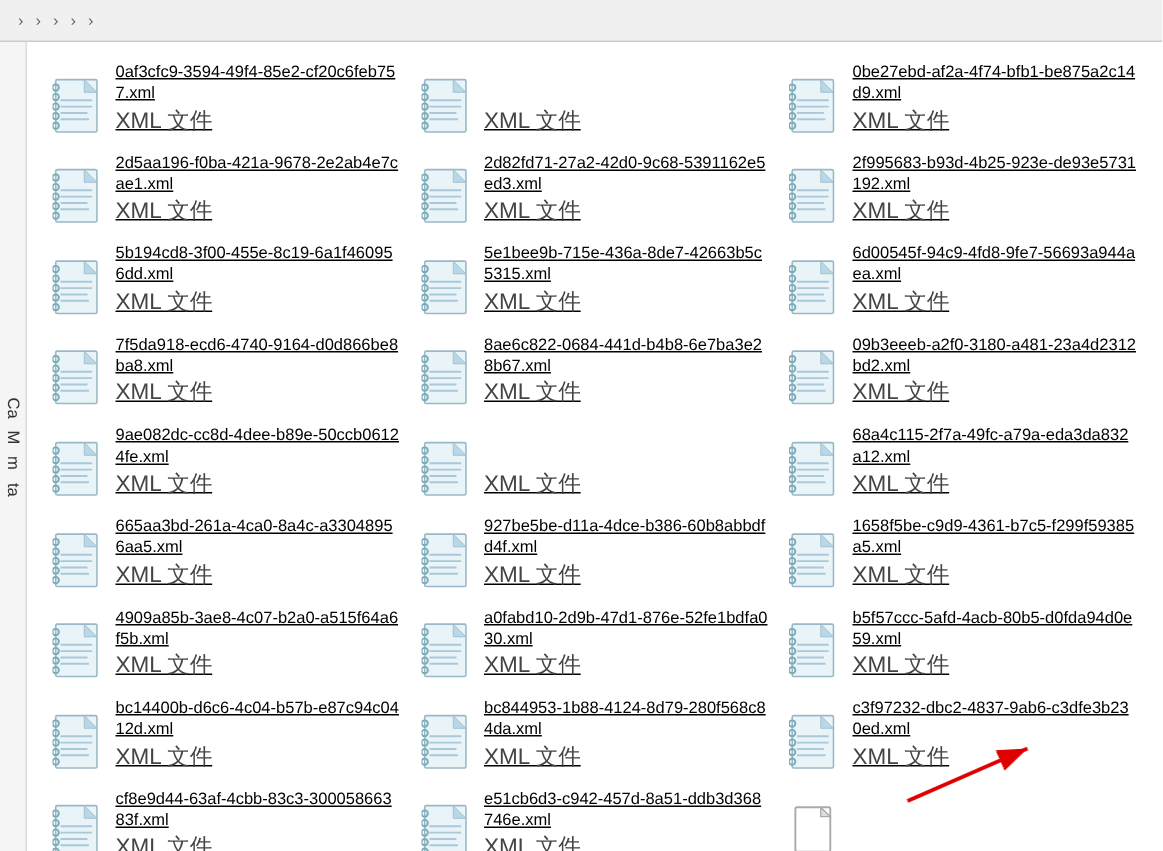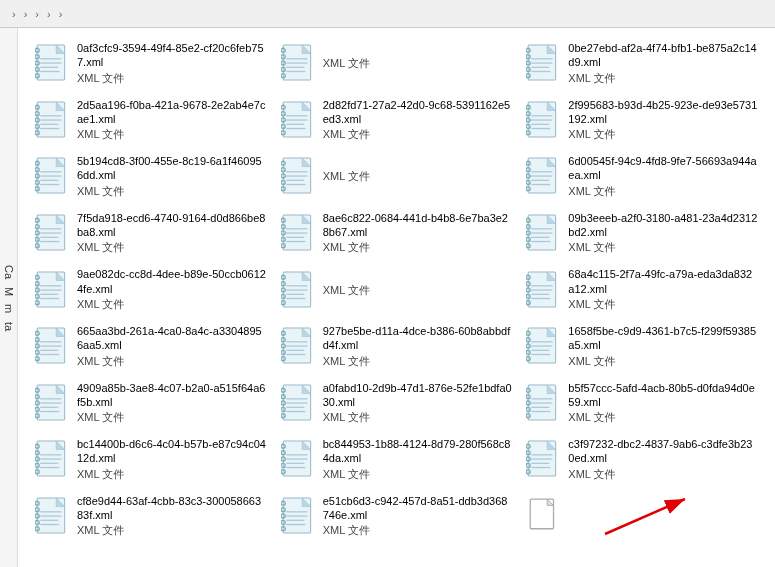--- a/index.html
+++ b/index.html
@@ -71,47 +71,48 @@
 
     
     .file-grid {
       display: grid;
       grid-template-columns: repeat(3, 1fr);
       gap: 2px 4px;
     }
 
     .file-item {
       display: flex;
-      align-items: center;
+      align-items: flex-end;
       gap: 6px;
       padding: 4px 4px;
       cursor: pointer;
       border: 1px solid transparent;
       min-height: 52px;
+      text-decoration: underline;
     }
 
     .file-icon {
       width: 36px;
       height: 38px;
       flex-shrink: 0;
       position: relative;
     }
 
     .file-info {
       flex: 1;
       min-width: 0;
     }
     .file-name {
       font-size: 11px;
       line-height: 1.3;
       word-break: break-all;
       color: #000;
     }
     .file-type {
-      font-size: 11px;
+      font-size: 15px;
       color: #444;
       margin-top: 1px;
     }
 
     
     .arrow-overlay {
       position: absolute;
       bottom: 20px;
       right: 60px;
       pointer-events: none;
@@ -331,20 +332,21 @@
     <line x1="5" y1="22" x2="22" y2="22" stroke="#aac8d8" stroke-width="1.2"></line>
     <line x1="5" y1="26" x2="23" y2="26" stroke="#aac8d8" stroke-width="1.2"></line>
 
     <circle cx="2" cy="6" r="2" fill="none" stroke="#7aabb8" stroke-width="1.2"></circle>
     <circle cx="2" cy="12" r="2" fill="none" stroke="#7aabb8" stroke-width="1.2"></circle>
     <circle cx="2" cy="18" r="2" fill="none" stroke="#7aabb8" stroke-width="1.2"></circle>
     <circle cx="2" cy="24" r="2" fill="none" stroke="#7aabb8" stroke-width="1.2"></circle>
     <circle cx="2" cy="30" r="2" fill="none" stroke="#7aabb8" stroke-width="1.2"></circle>
   </svg></div>
         <div class="file-info">
+          <div class="file-name">5e1bee9b-715e-436a-8de7-42663b5c5315.xml</div>
           <div class="file-type">XML 文件</div>
         </div>
       </div>
       <div class="file-item">
         <div class="file-icon"><svg viewBox="0 0 34 38" xmlns="http://www.w3.org/2000/svg">
 
     <rect x="2" y="1" width="26" height="33" rx="1" fill="#e8f4f8" stroke="#9ab8c8" stroke-width="1"></rect>
 
     <polygon points="20,1 28,9 20,9" fill="#b8d8e8" stroke="#9ab8c8" stroke-width="0.5"></polygon>
 

